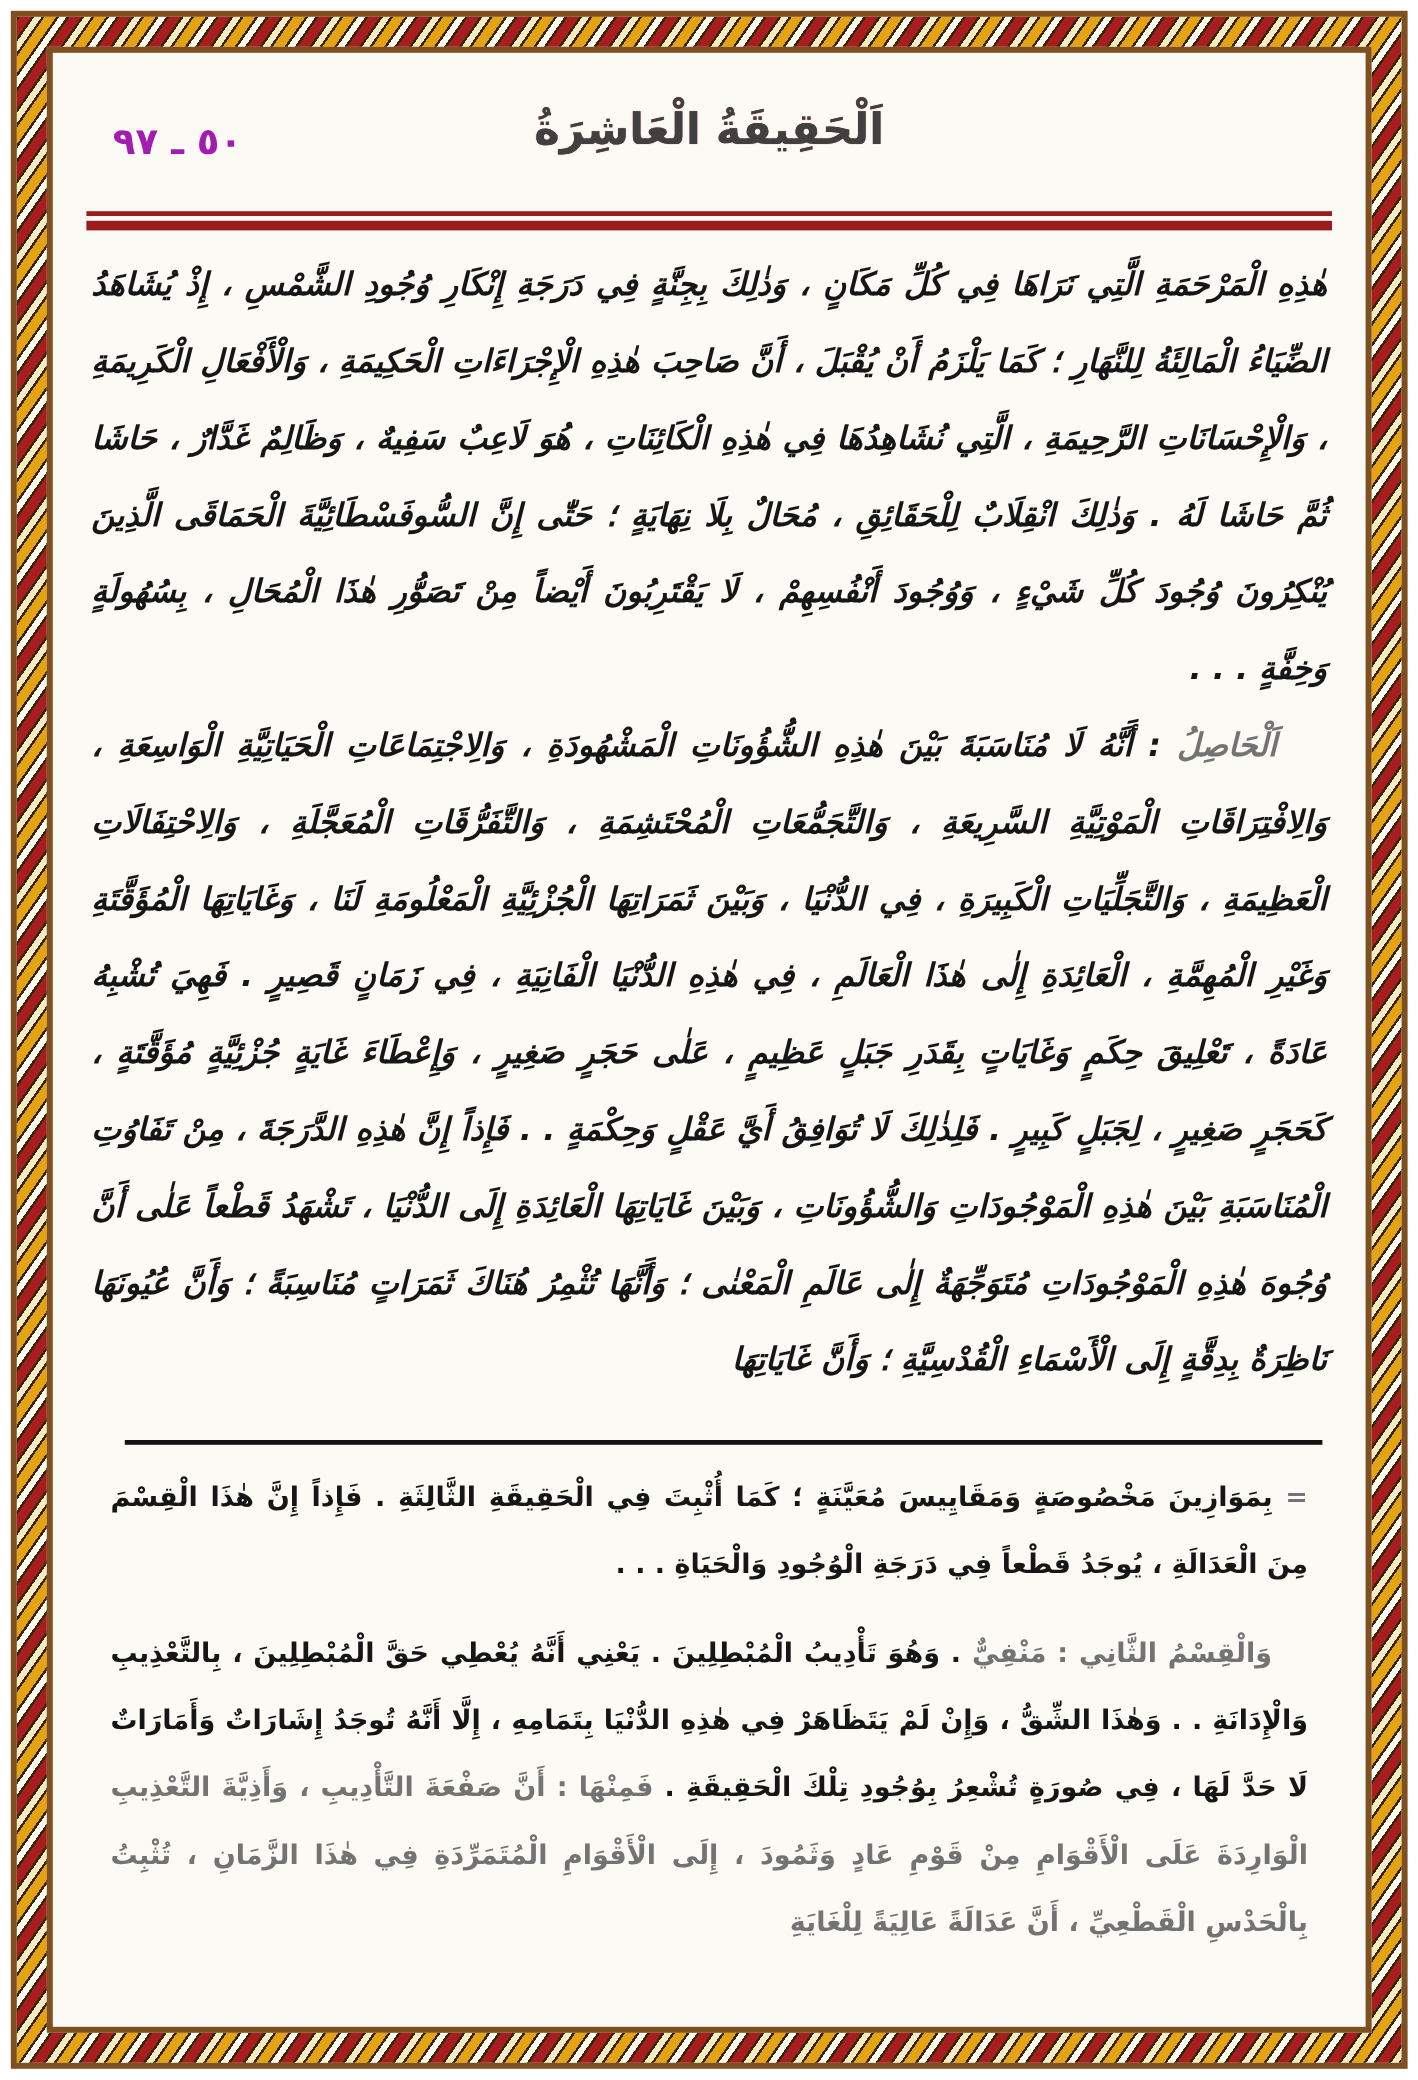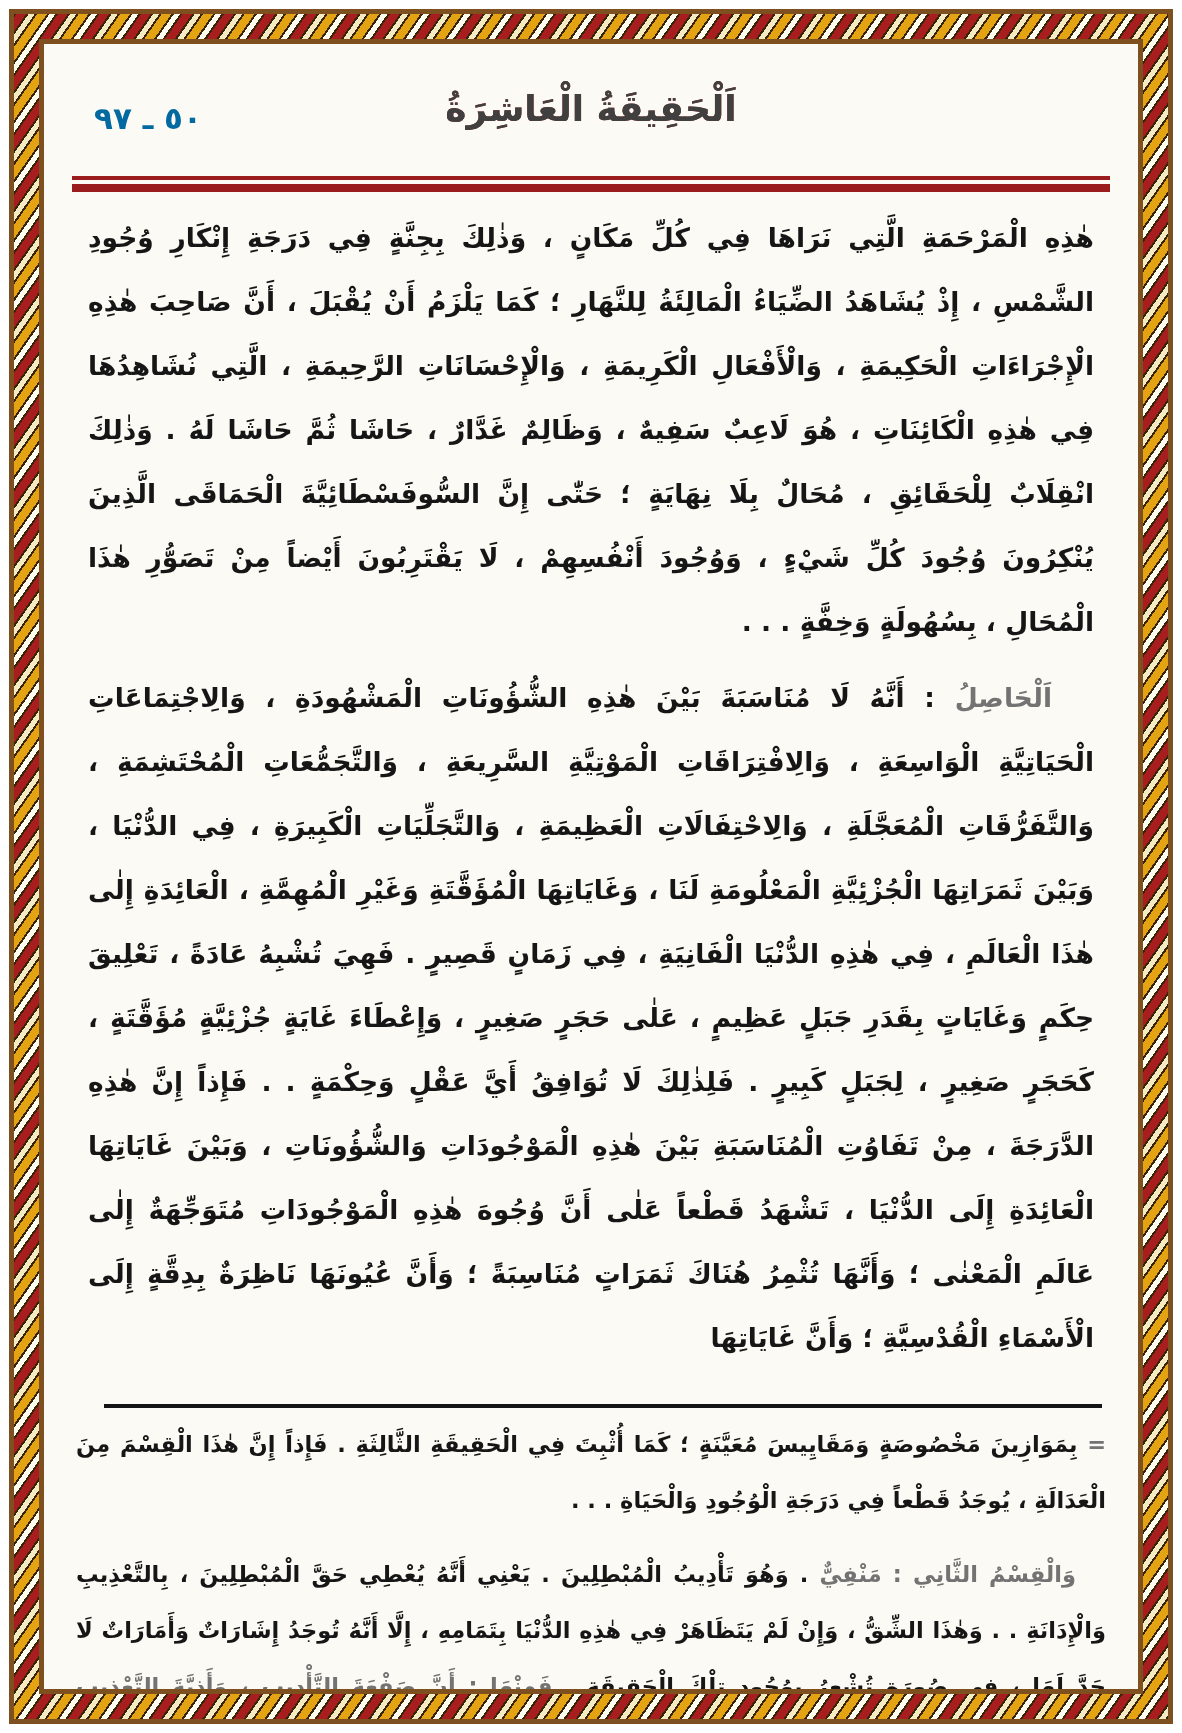--- a/index.html
+++ b/index.html
@@ -26,42 +26,42 @@
     box-sizing:border-box;height:100%;
     border:5px solid #7e4f1f;
     background:#fbfaf4;
     padding:30px 26px 10px;
     position:relative;
     overflow:hidden;
   }
   .header{position:relative;height:96px;}
   .pagenum{
     position:absolute;left:24px;top:26px;
-    color:#0369a1;font-weight:bold;font-size:31px;letter-spacing:2px;
+    color:#a21caf;font-weight:bold;font-size:31px;letter-spacing:2px;
   }
   .title{
     text-align:center;color:#404040;font-weight:bold;font-size:36px;
     padding-top:14px;text-shadow:0 0 0.6px #9b1c1c;
   }
   .rule-thin{height:4px;background:#9b1c1c;margin:6px 2px 4px;}
   .rule-thick{height:8px;background:#9b1c1c;margin:0 2px;}
   .bodytext{
     color:#161616;font-size:26.5px;font-weight:bold;line-height:64px;
     text-align:justify;margin:14px 6px 0;
   }
-  .bodytext p{margin:12px;}
+  .bodytext p{margin:0;font-style:italic;}
   .bodytext p.para2{text-indent:42px;}
   .red{color:#737373;}
   .black{color:#161616;}
   .fn-sep{height:4px;background:#141414;margin:34px 10px 8px 34px;}
   .footnote{
     color:#161616;font-size:22.5px;font-weight:bold;line-height:56px;
     text-align:justify;margin:0 6px;
   }
-  .footnote p{margin:0;}
+  .footnote p{margin:16px;}
   .footnote p.fpara2{text-indent:30px;margin-top:18px;}
 </style>
 </head>
 <body>
 
 <div class="page">
   <div class="frame">
     <div class="inner">
 
       <div class="header">

